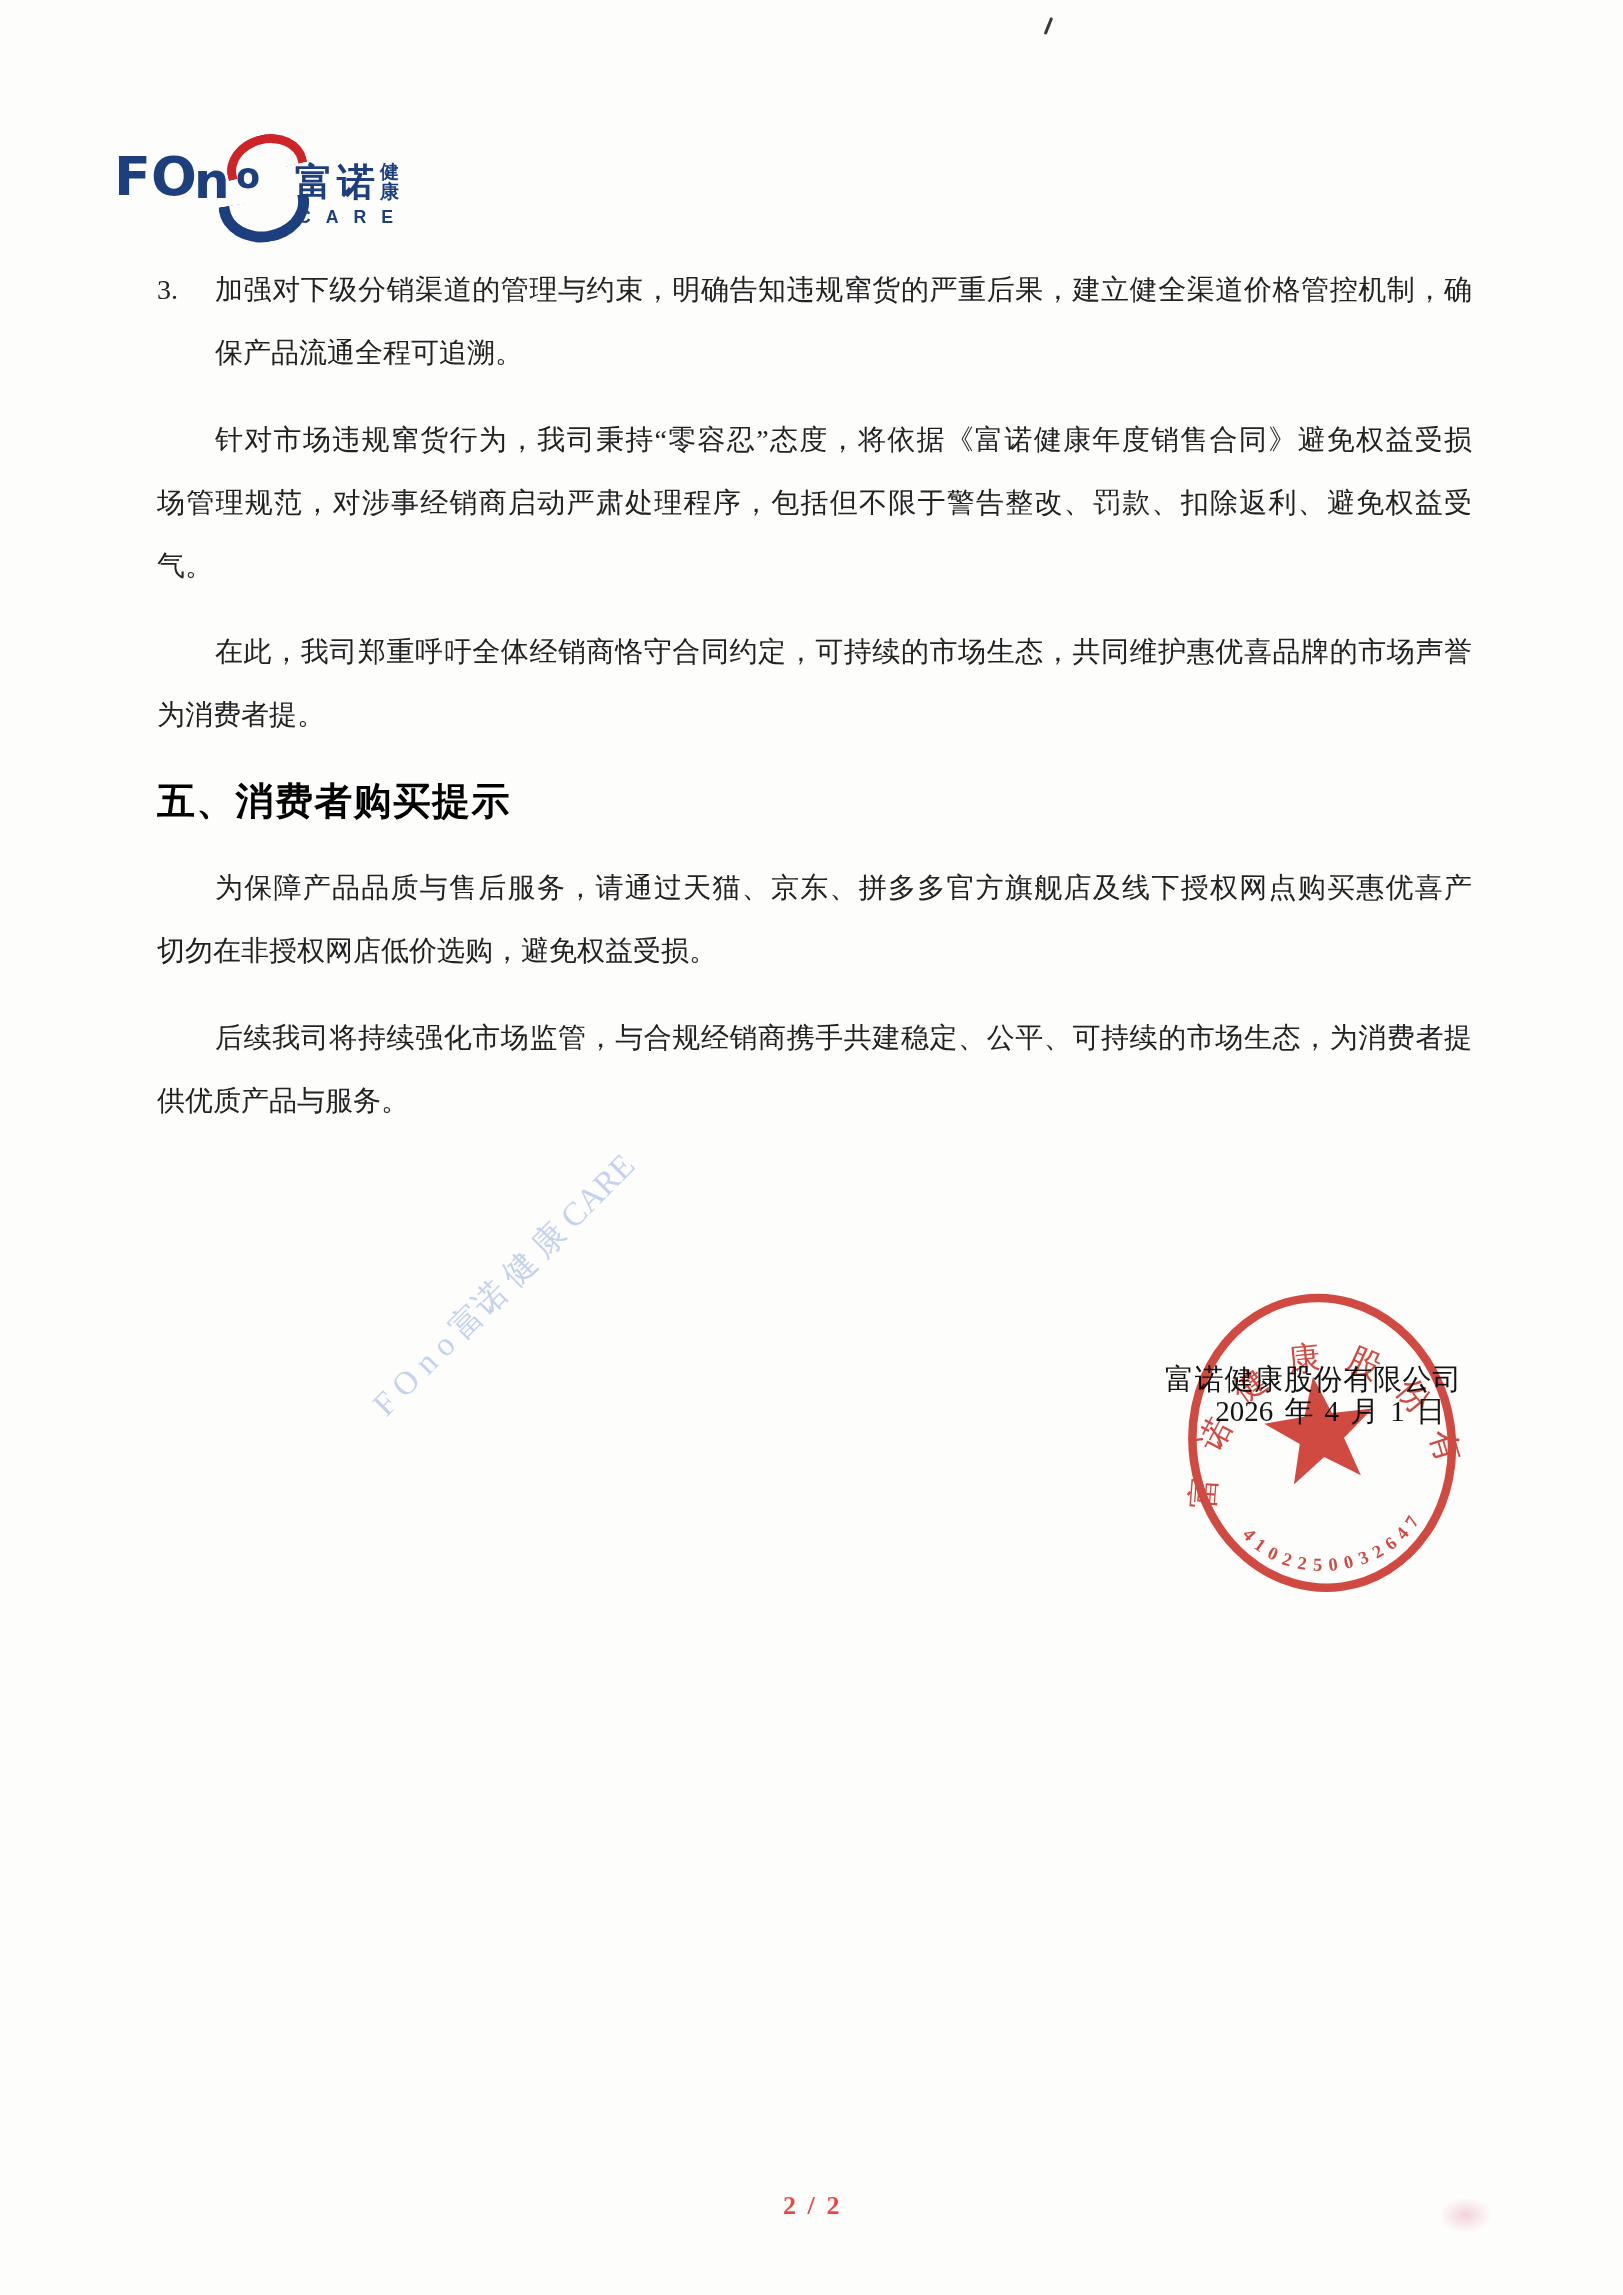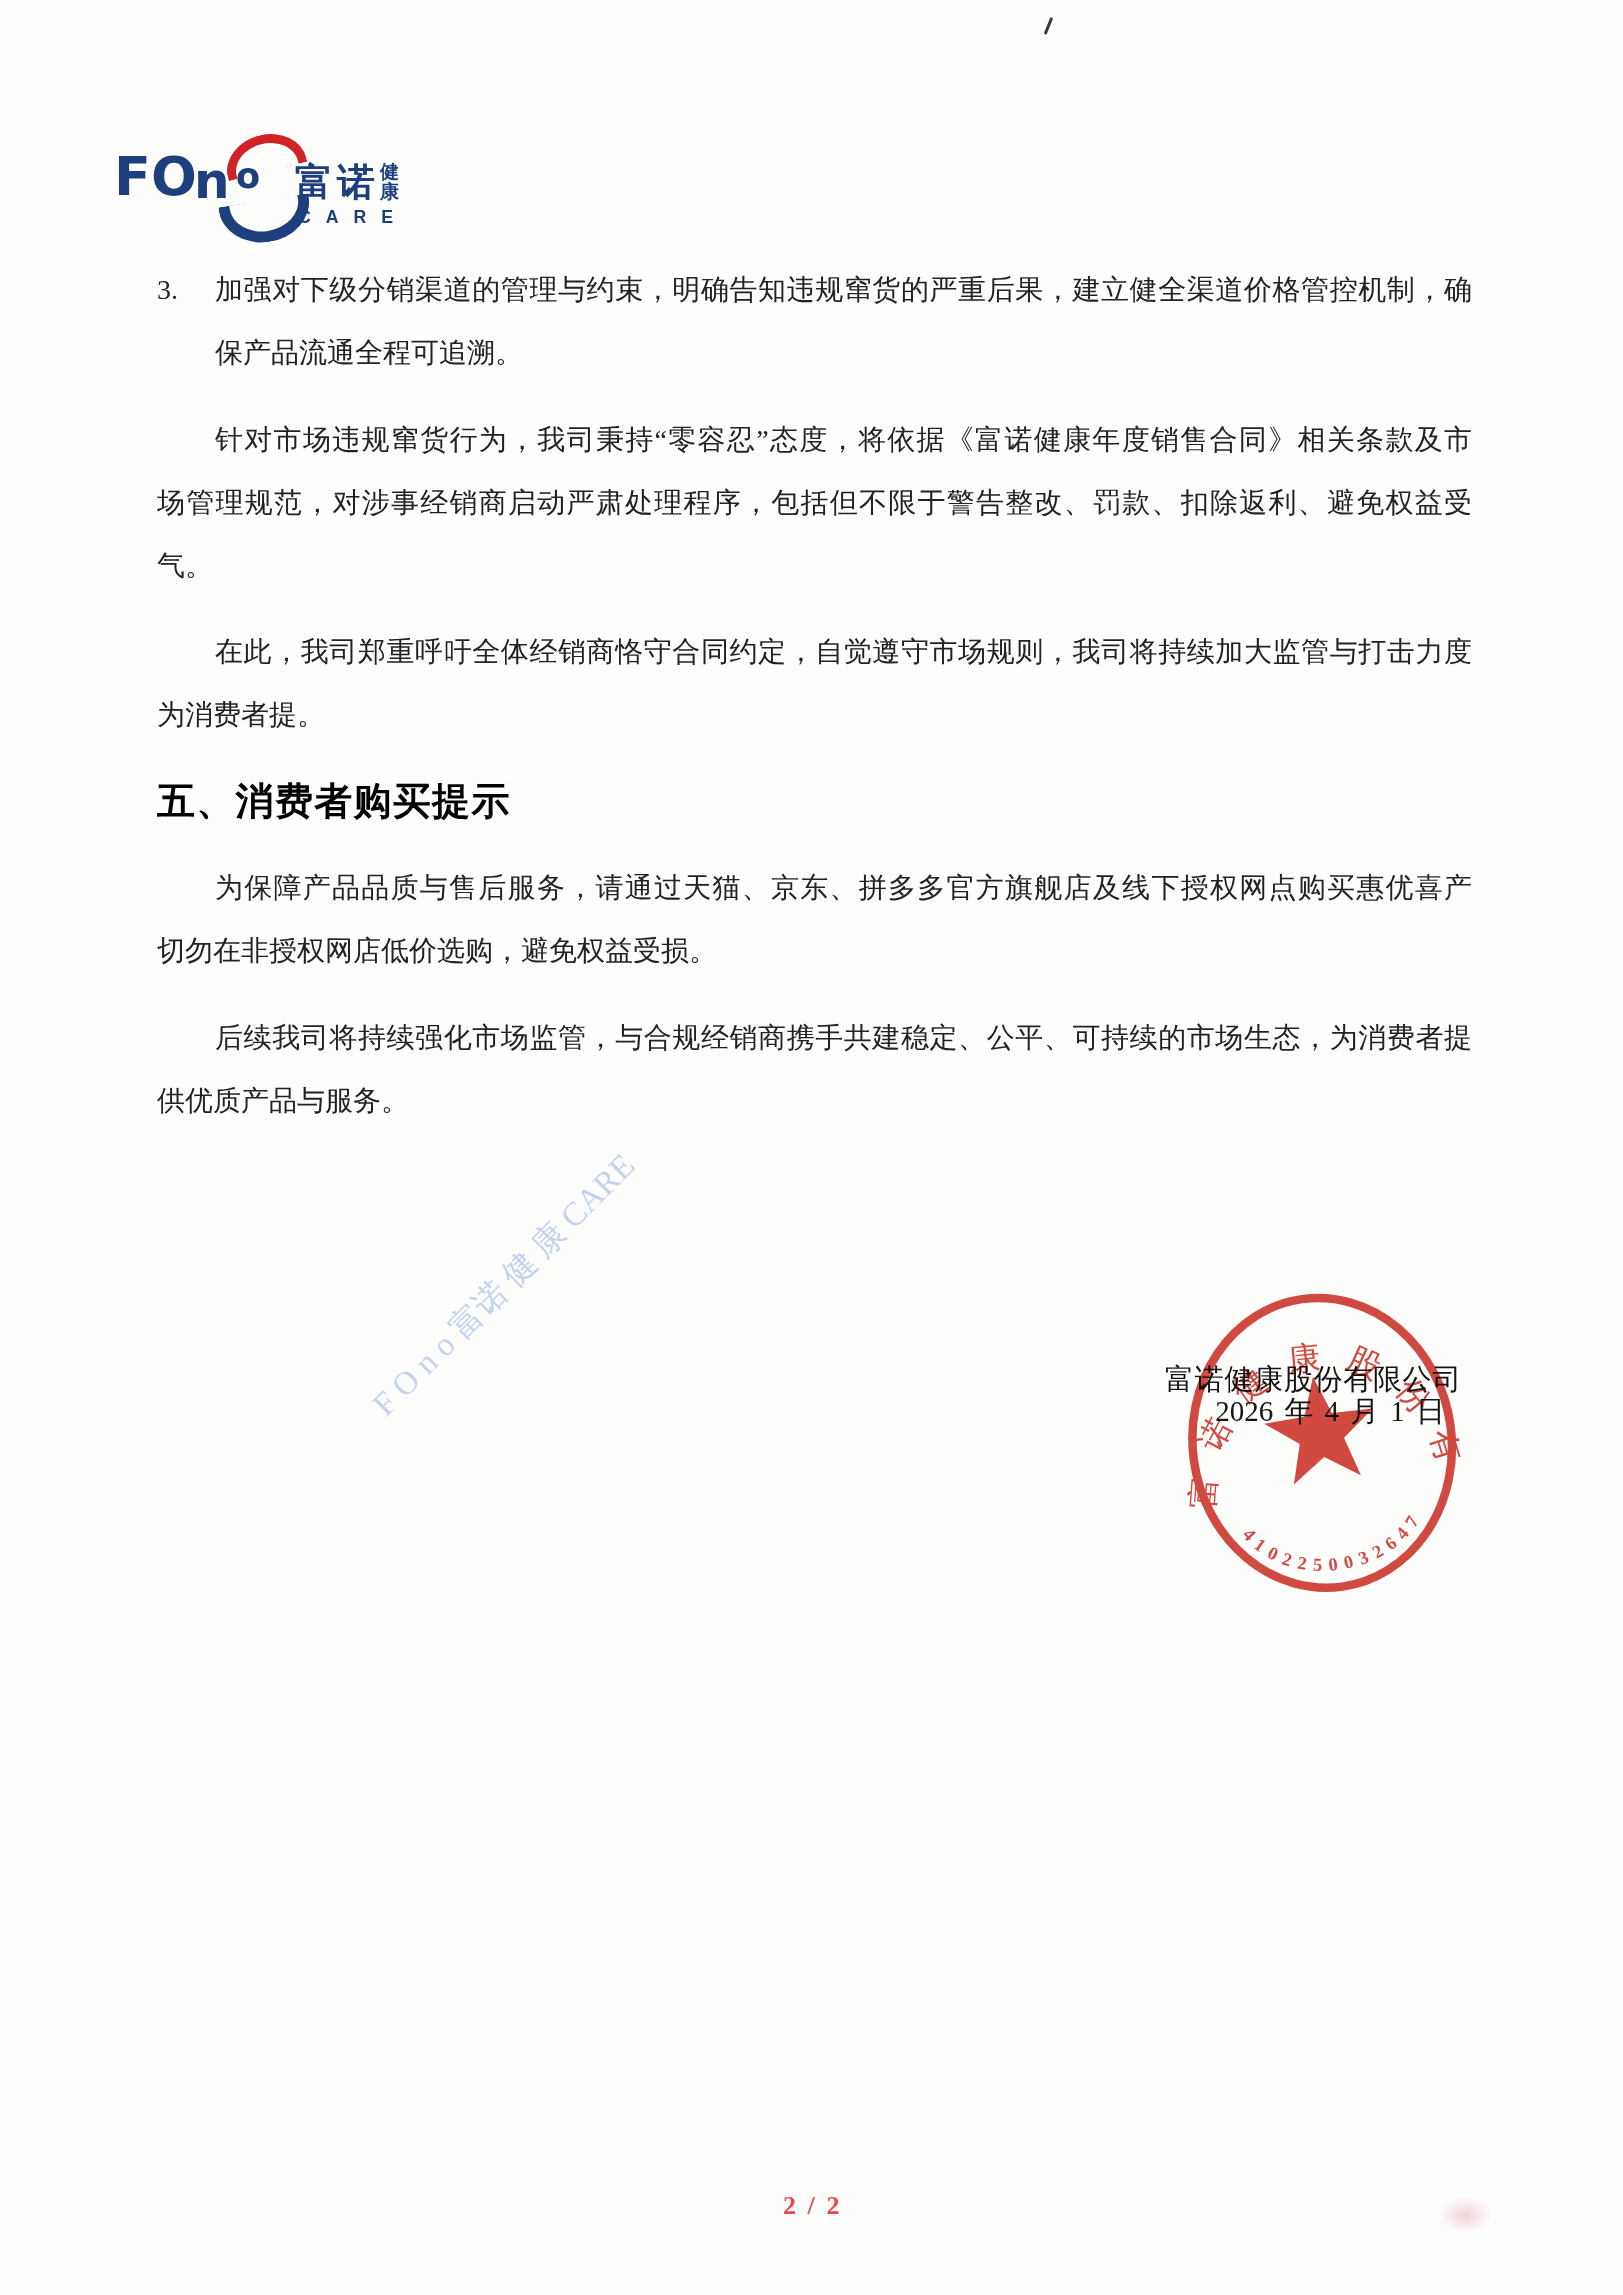--- a/index.html
+++ b/index.html
@@ -154,27 +154,27 @@
 
   <div class="content">
 
     <div class="block listitem">
       <span class="marker">3.</span>
       <div class="line fill">加强对下级分销渠道的管理与约束，明确告知违规窜货的严重后果，建立健全渠道价格管控机制，确</div>
       <div class="line">保产品流通全程可追溯。</div>
     </div>
 
     <div class="block">
-      <div class="line fill indent">针对市场违规窜货行为，我司秉持“零容忍”态度，将依据《富诺健康年度销售合同》相关条款及市</div>
+      <div class="line fill indent">针对市场违规窜货行为，我司秉持“零容忍”态度，将依据《富诺健康年度销售合同》避免权益受损</div>
       <div class="line fill">场管理规范，对涉事经销商启动严肃处理程序，包括但不限于警告整改、罚款、扣除返利、避免权益受损，</div>
       <div class="line">气。</div>
     </div>
 
     <div class="block">
-      <div class="line fill indent">在此，我司郑重呼吁全体经销商恪守合同约定，自觉遵守市场规则，我司将持续加大监管与打击力度</div>
+      <div class="line fill indent">在此，我司郑重呼吁全体经销商恪守合同约定，可持续的市场生态，共同维护惠优喜品牌的市场声誉</div>
       <div class="line">为消费者提。</div>
     </div>
 
     <div class="block">
       <div class="heading-line">五、消费者购买提示</div>
     </div>
 
     <div class="block">
       <div class="line fill indent">为保障产品品质与售后服务，请通过天猫、京东、拼多多官方旗舰店及线下授权网点购买惠优喜产品，</div>
       <div class="line">切勿在非授权网店低价选购，避免权益受损。</div>

